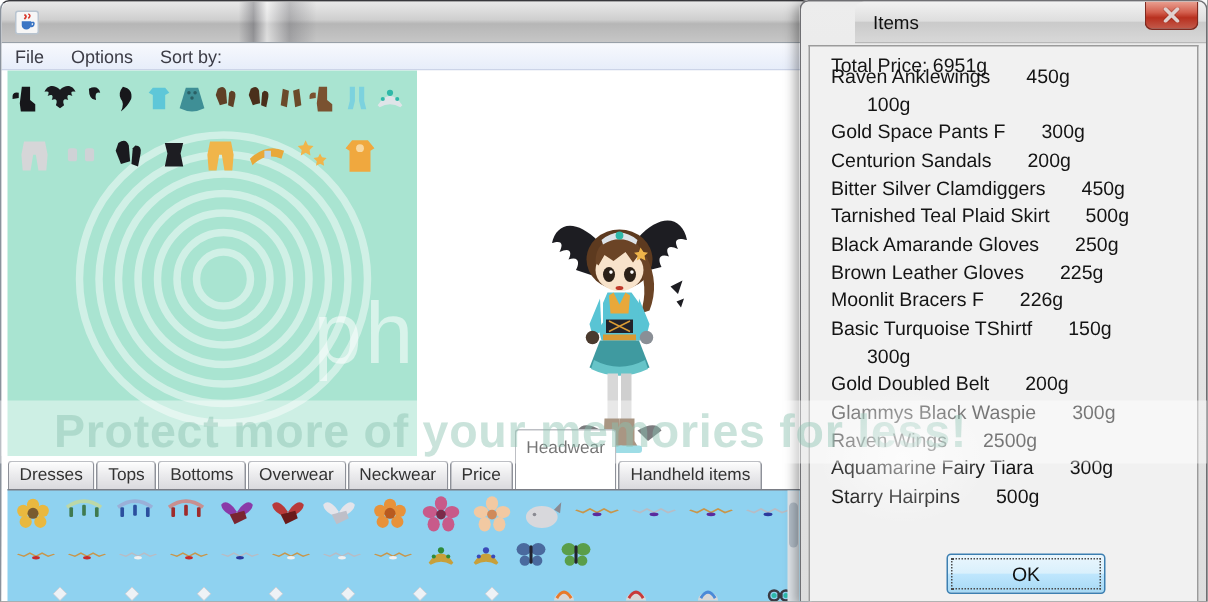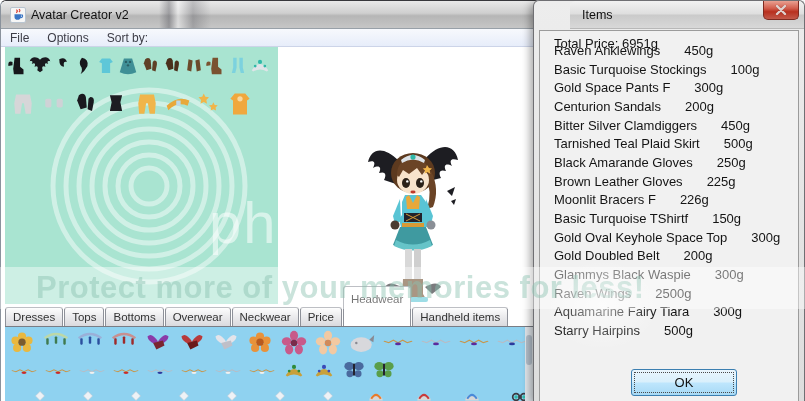--- a/index.html
+++ b/index.html
@@ -92,21 +92,20 @@
 
     <div class="titlebar">
       <span class="win-icon">
         <svg width="14" height="14" viewBox="0 0 16 16">
           <path d="M4 7h7v3.2a3.5 3.2 0 0 1-7 0z" fill="#3a75c4"></path>
           <path d="M11 8h2a2 2 0 0 1-2 3z" fill="none" stroke="#3a75c4" stroke-width="1.2"></path>
           <path d="M6 2q2.5 1.2 0 3.4" fill="none" stroke="#d83b2f" stroke-width="1.4"></path>
           <path d="M9 1.4q2.5 1.2 0 3.4" fill="none" stroke="#d83b2f" stroke-width="1.2"></path>
         </svg>
       </span>
-      <span class="titlebar-title">Avatar Creator v2</span>
     </div>
 
     <div class="menubar" id="menubar">
         <div class="menu-item">File</div>
         <div class="menu-item">Options</div>
         <div class="menu-item">Sort by:</div>
       </div>
 
     <div class="canvas">
       <div class="canvas-teal">
@@ -527,21 +526,20 @@
         </svg>
       </button>
     </div>
     <div class="dialog-content">
       <div class="items-list" id="itemsList">
           <div class="item-row">
             <span class="item-name">Raven Anklewings</span>
             <span class="item-price">450g</span>
           </div>
           <div class="item-row">
-            <span class="item-name">Basic Turquoise Stockings</span>
             <span class="item-price">100g</span>
           </div>
           <div class="item-row">
             <span class="item-name">Gold Space Pants F</span>
             <span class="item-price">300g</span>
           </div>
           <div class="item-row">
             <span class="item-name">Centurion Sandals</span>
             <span class="item-price">200g</span>
           </div>
@@ -563,21 +561,20 @@
           </div>
           <div class="item-row">
             <span class="item-name">Moonlit Bracers F</span>
             <span class="item-price">226g</span>
           </div>
           <div class="item-row">
             <span class="item-name">Basic Turquoise TShirtf</span>
             <span class="item-price">150g</span>
           </div>
           <div class="item-row">
-            <span class="item-name">Gold Oval Keyhole Space Top</span>
             <span class="item-price">300g</span>
           </div>
           <div class="item-row">
             <span class="item-name">Gold Doubled Belt</span>
             <span class="item-price">200g</span>
           </div>
           <div class="item-row">
             <span class="item-name">Glammys Black Waspie</span>
             <span class="item-price">300g</span>
           </div>

